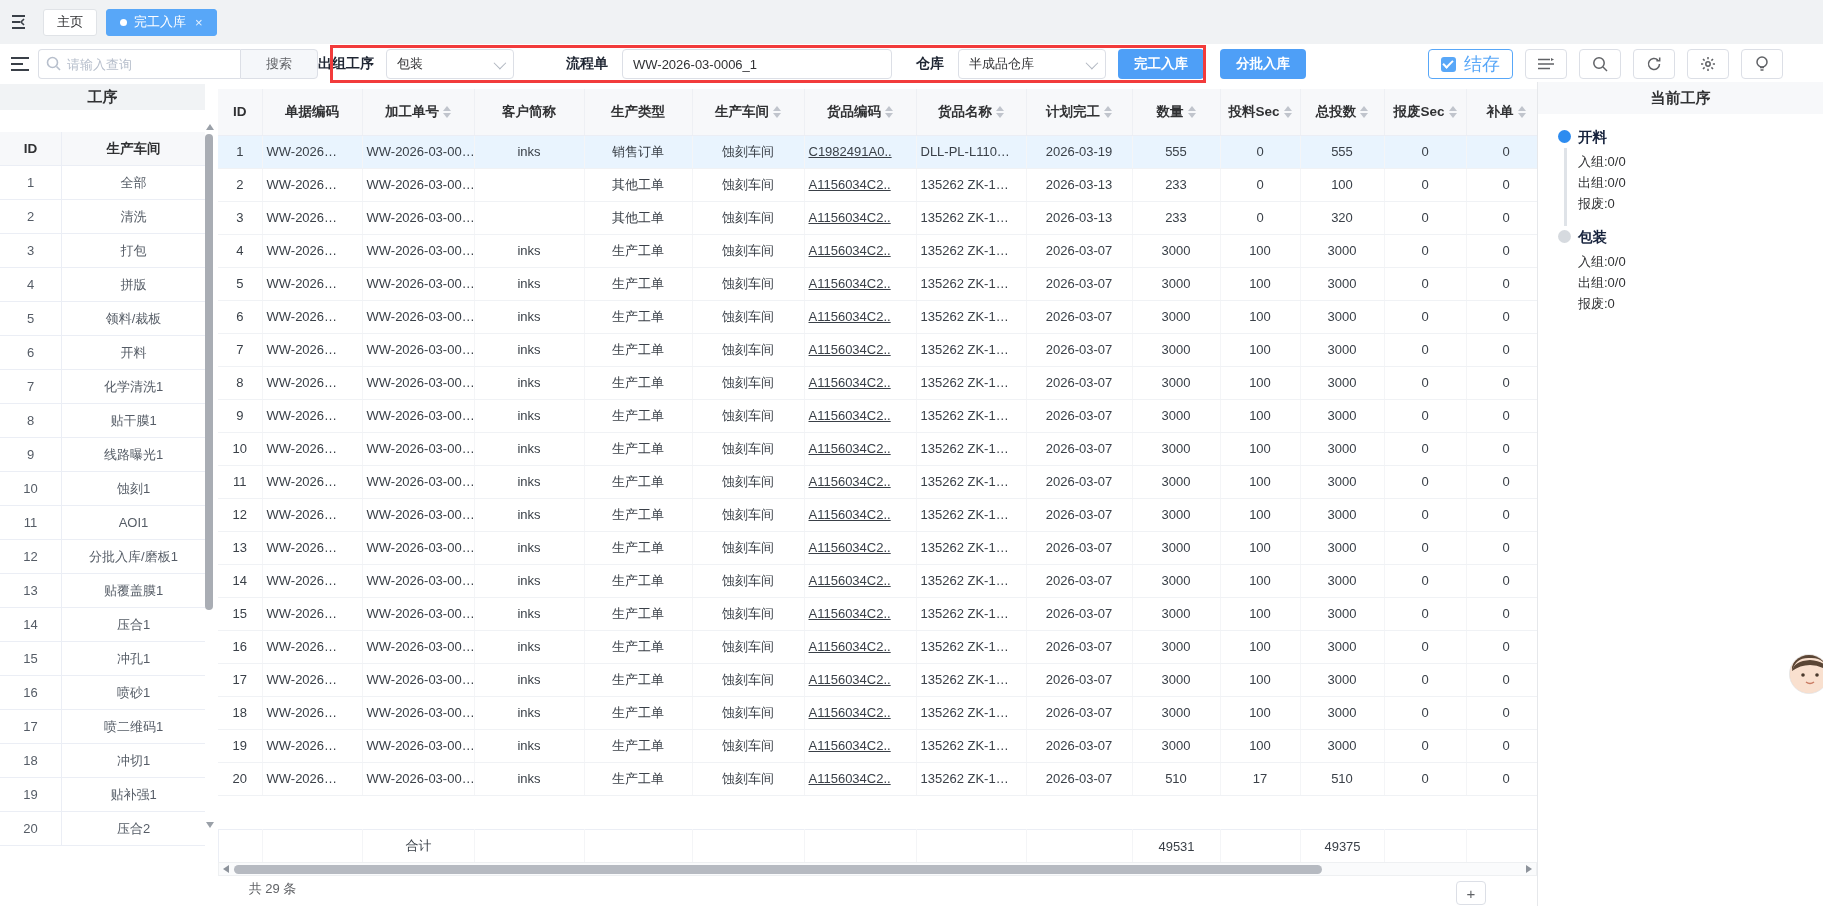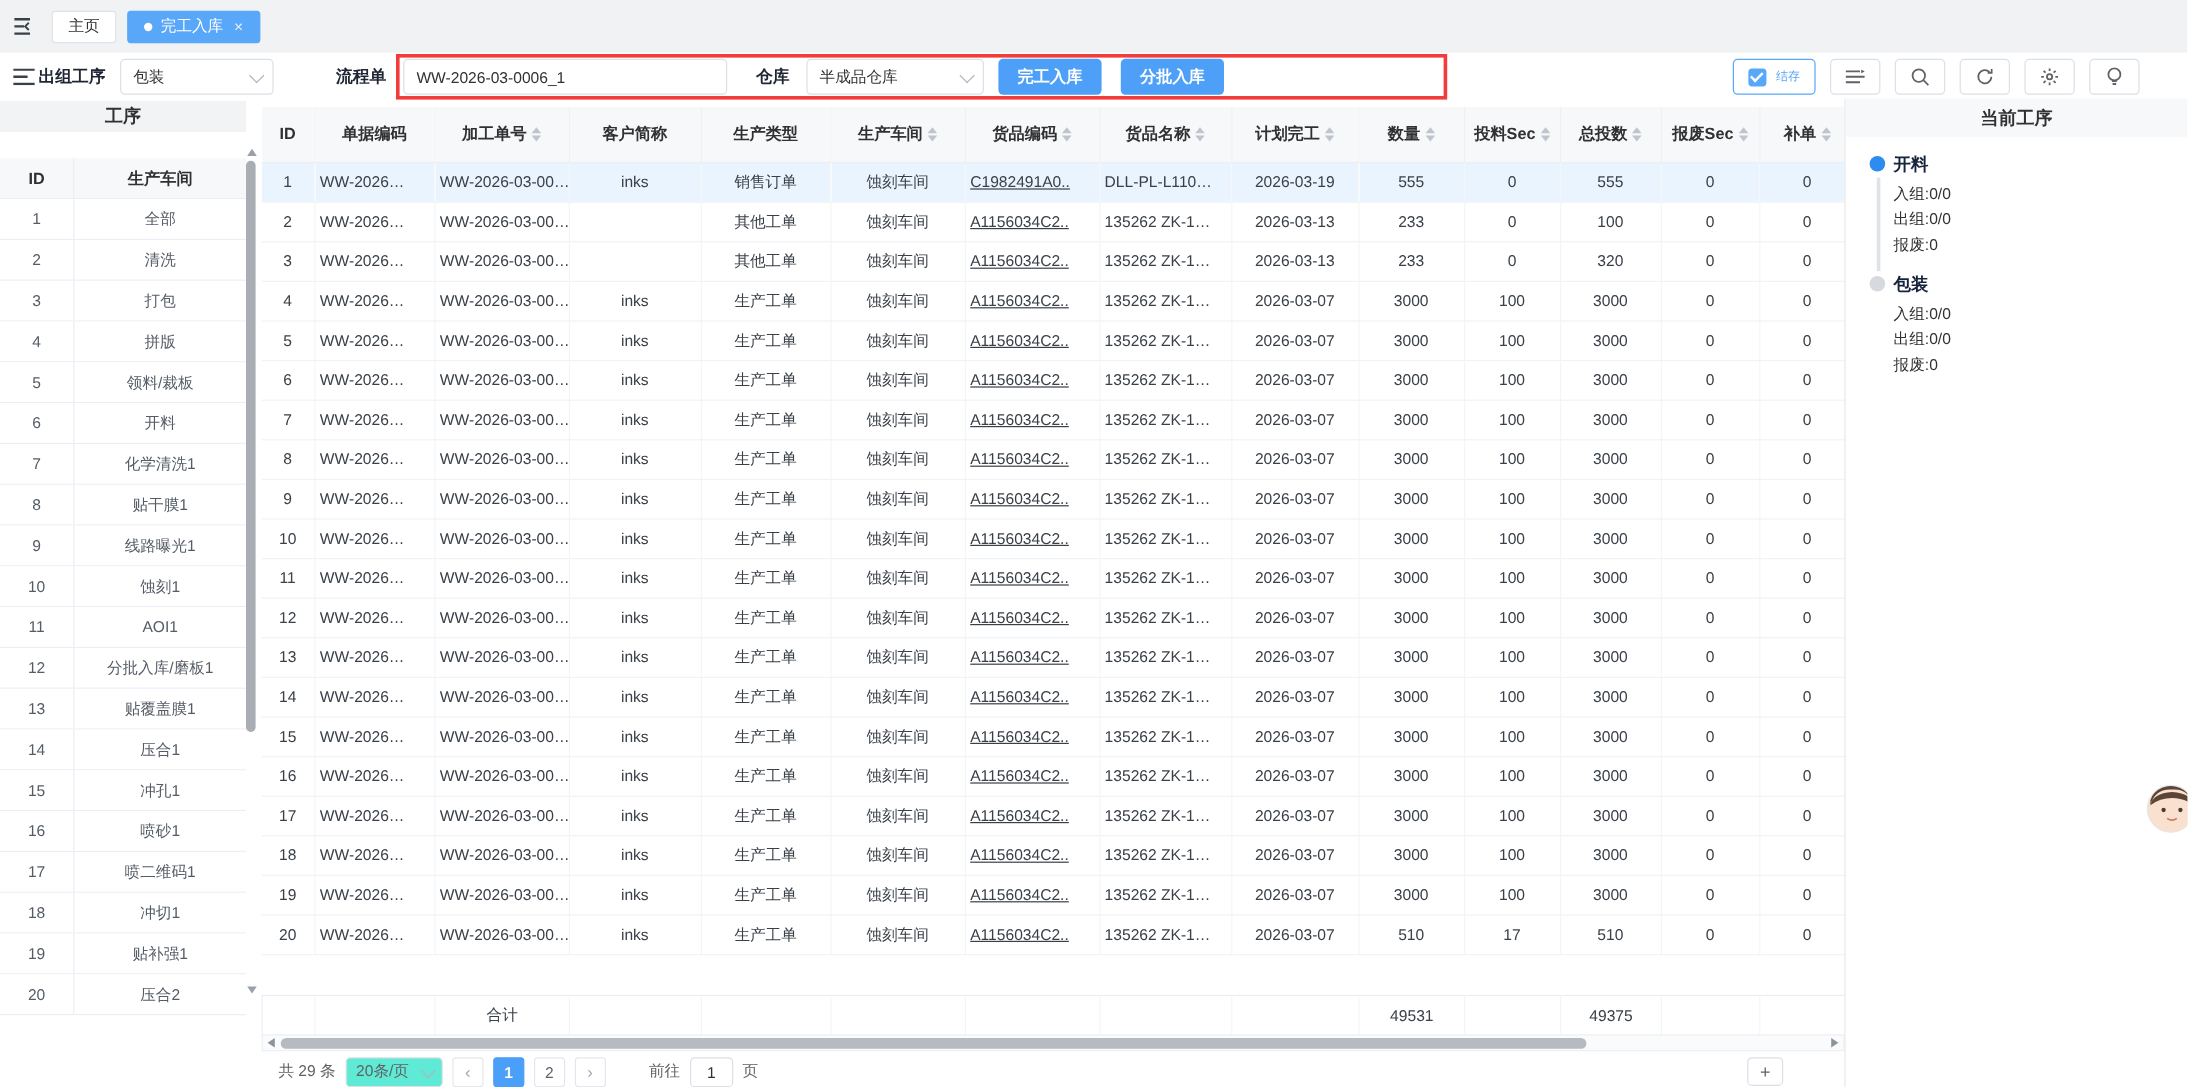--- a/index.html
+++ b/index.html
@@ -22,21 +22,21 @@
   .search-group input { width:202px; height:30px; border:1px solid #dcdfe6; border-right:none; border-radius:4px 0 0 4px; padding:0 8px 0 28px; font-size:13px; color:#606266; background:#fff; outline:none; }
   .search-group input::placeholder { color:#b7bfcc; }
   .mag-wrap { position:relative; }
   .mag-ico { position:absolute; left:8px; top:7px; }
   .search-btn { width:78px; height:30px; border:1px solid #dcdfe6; background:#f5f7fa; border-radius:0 4px 4px 0; font-size:13px; color:#606266; cursor:pointer; }
   .flabel { font-size:14px; font-weight:bold; color:#1f2633; white-space:nowrap; }
   .sel { height:30px; border:1px solid #dcdfe6; border-radius:4px; background:#fff; display:flex; align-items:center; justify-content:space-between; padding:0 10px; font-size:13px; color:#303133; cursor:pointer; }
   .caret-down { width:9px; height:9px; border-right:1.5px solid #b0b6c0; border-bottom:1.5px solid #b0b6c0; transform:rotate(45deg) translateY(-2px); }
   .txtin { height:30px; border:1px solid #dcdfe6; border-radius:4px; padding:0 10px; font-size:13px; color:#303133; outline:none; }
   .btn-blue { height:30px; padding:0 16px; background:#4e9ff7; color:#fff; border:none; border-radius:4px; font-size:13.5px; font-weight:bold; cursor:pointer; }
-  .chk-btn { height:30px; padding:0 12px; border:1px solid #58a7f8; border-radius:4px; background:#fff; color:#58a7f8; font-size:10px; display:flex; align-items:center; gap:8px; cursor:pointer; }
+  .chk-btn { height:30px; padding:0 12px; border:1px solid #58a7f8; border-radius:4px; background:#fff; color:#58a7f8; font-size:18px; display:flex; align-items:center; gap:8px; cursor:pointer; }
   .chk-box { width:15px; height:15px; background:#58a7f8; border-radius:3px; position:relative; }
   .chk-box::after { content:""; position:absolute; left:4px; top:1px; width:4px; height:8px; border-right:2px solid #fff; border-bottom:2px solid #fff; transform:rotate(45deg); }
   .icon-btn { width:42px; height:30px; border:1px solid #dcdfe6; border-radius:4px; background:#fff; display:flex; align-items:center; justify-content:center; cursor:pointer; }
   .redbox { position:absolute; left:330px; top:45px; width:876px; height:38px; border:3px solid #f23b3b; z-index:6; pointer-events:none; }
 
   
   .sidebar { position:absolute; left:0; top:84px; width:205px; height:766px; background:#fff; }
   .sb-title { height:26px; background:#f1f3f5; display:flex; align-items:center; justify-content:center; font-size:15px; font-weight:bold; color:#303133; }
   .sb-head { margin-top:22px; height:34px; background:#f7f8fa; display:flex; font-size:13.5px; font-weight:bold; color:#303133; border-bottom:1px solid #ebeef5; }
   .sb-head > div, .sb-row > div { display:flex; align-items:center; justify-content:center; }
@@ -72,21 +72,21 @@
   .summary td:first-child { border-left:1px solid #ebeef5; }
 
   
   .hscroll { position:absolute; left:218px; top:862px; width:1319px; height:14px; background:#fafbfc; border:1px solid #eef0f2; display:flex; align-items:center; }
   .h-arrow { width:14px; display:flex; align-items:center; justify-content:center; }
   .tri-l { width:0; height:0; border-top:4px solid transparent; border-bottom:4px solid transparent; border-right:6px solid #8d939b; }
   .tri-r { width:0; height:0; border-top:4px solid transparent; border-bottom:4px solid transparent; border-left:6px solid #8d939b; }
   .hthumb { margin-left:1px; width:1088px; height:9px; background:#b6bac1; border-radius:5px; cursor:pointer; }
 
   
-  .pager { position:absolute; left:232px; top:880px; height:26px; display:flex; align-items:center; font-size:13px; color:#606266; gap:8px; }
+  .pager { position:absolute; left:232px; top:880px; height:26px; display:flex; align-items:center; font-size:13px; color:#606266; gap:8px;flex-direction:column; }
   .psel { height:25px; border:1px solid #dcdfe6; border-radius:4px; display:flex; align-items:center; gap:10px; padding:0 8px; background:#5eead4; cursor:pointer; }
   .pbtn { min-width:26px; height:25px; border:1px solid #e4e7ed; border-radius:3px; background:#fff; display:flex; align-items:center; justify-content:center; color:#606266; cursor:pointer; }
   .pbtn.on { background:#4a9ff8; border-color:#4a9ff8; color:#fff; font-weight:bold; }
   .chev { font-size:14px; color:#a0a6ae; }
   .goin { width:36px; height:25px; border:1px solid #dcdfe6; border-radius:4px; text-align:center; font-size:13px; color:#303133; outline:none; }
   .plus-btn { position:absolute; left:1456px; top:881px; width:30px; height:24px; border:1px solid #dcdfe6; border-radius:4px; background:#fff; color:#606266; font-size:15px; display:flex; align-items:center; justify-content:center; cursor:pointer; }
 
   
   .rightpanel { position:absolute; left:1537px; top:82px; width:286px; height:824px; background:#fff; border-left:1px solid #e6e8eb; }
   .rp-title { height:32px; background:#f7f8fa; display:flex; align-items:center; justify-content:center; font-size:15px; font-weight:bold; color:#303133; }
@@ -126,20 +126,30 @@
     </div>
   </div>
 
   <div class="toolbar">
     <div class="hamb">
       <svg width="18" height="14" viewBox="0 0 18 14">
           <g stroke="#3a4048" stroke-width="2">
             <path d="M0 1h18M0 7h12M0 13h18"></path>
           </g>
         </svg>
+    </div>
+    <div class="search-group mag-wrap">
+      <span class="mag-ico">
+        <svg width="15" height="15" viewBox="0 0 15 15">
+            <circle cx="6.5" cy="6.5" r="5" fill="none" stroke="#b7bfcc" stroke-width="1.6"></circle>
+            <path d="M10.5 10.5l3.5 3.5" stroke="#b7bfcc" stroke-width="1.6"></path>
+          </svg>
+      </span>
+      <input placeholder="请输入查询" style="">
+      <button class="search-btn">搜索</button>
     </div>
     <span class="flabel" style="">出组工序</span>
     <div class="sel" style="width:128px; margin-left:12px">
       <span>包装</span>
       <span class="caret-down"></span>
     </div>
     <span class="flabel" style="margin-left:52px">流程单</span>
     <input class="txtin" style="width: 270px; margin-left: 14px;" value="WW-2026-03-0006_1">
     <span class="flabel" style="margin-left:24px">仓库</span>
     <div class="sel" style="width:148px; margin-left:14px">

